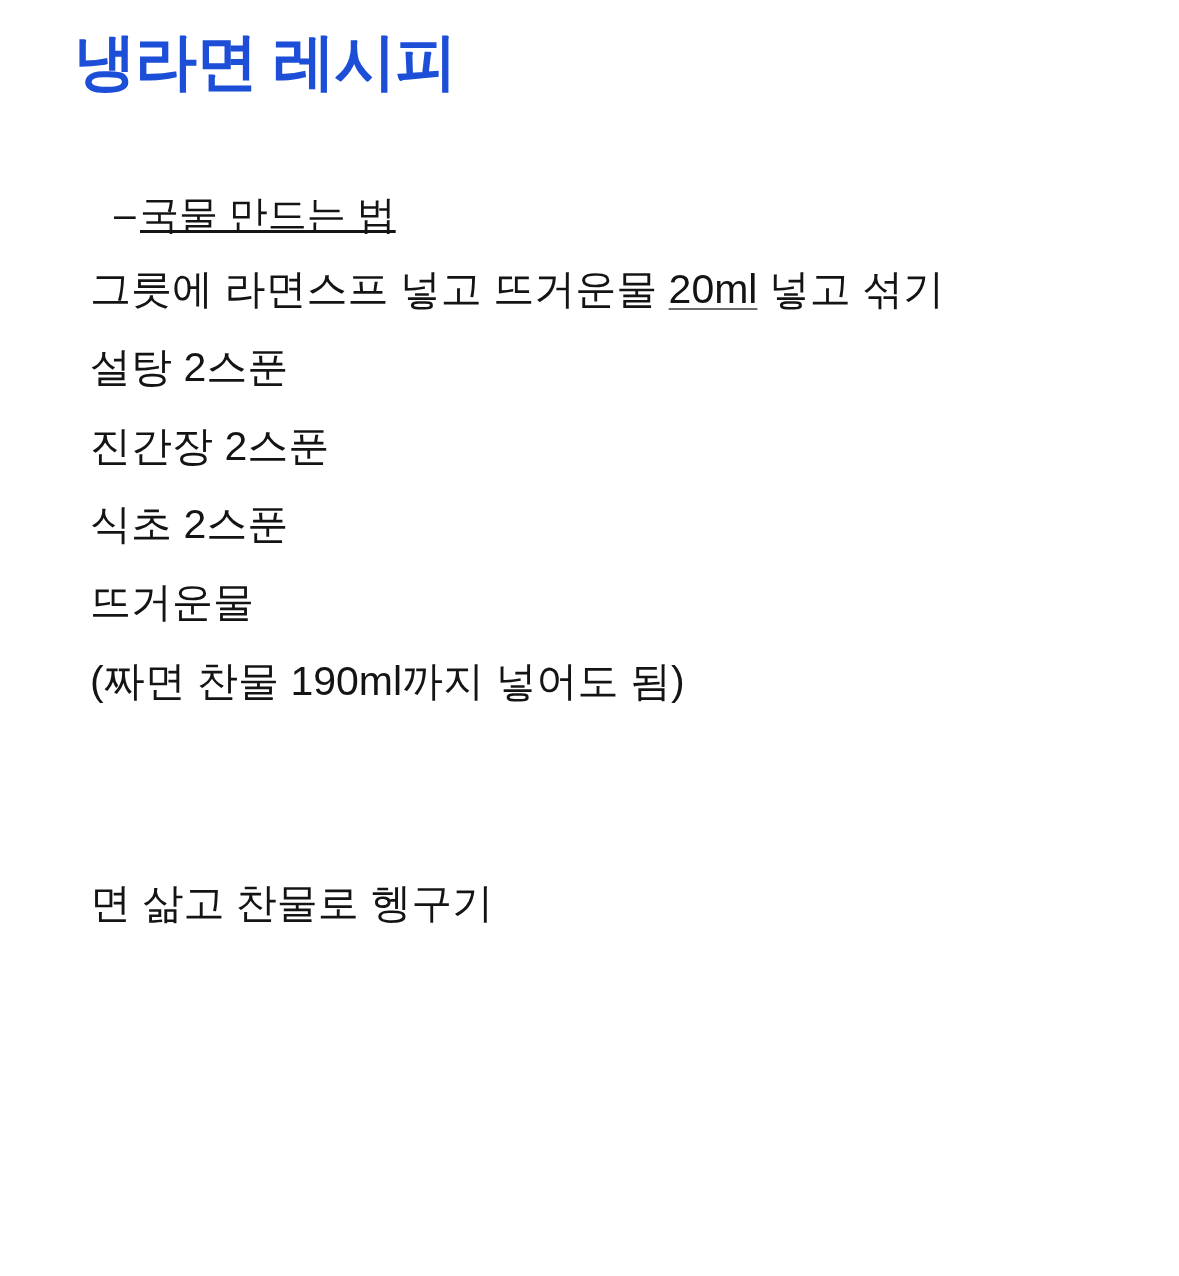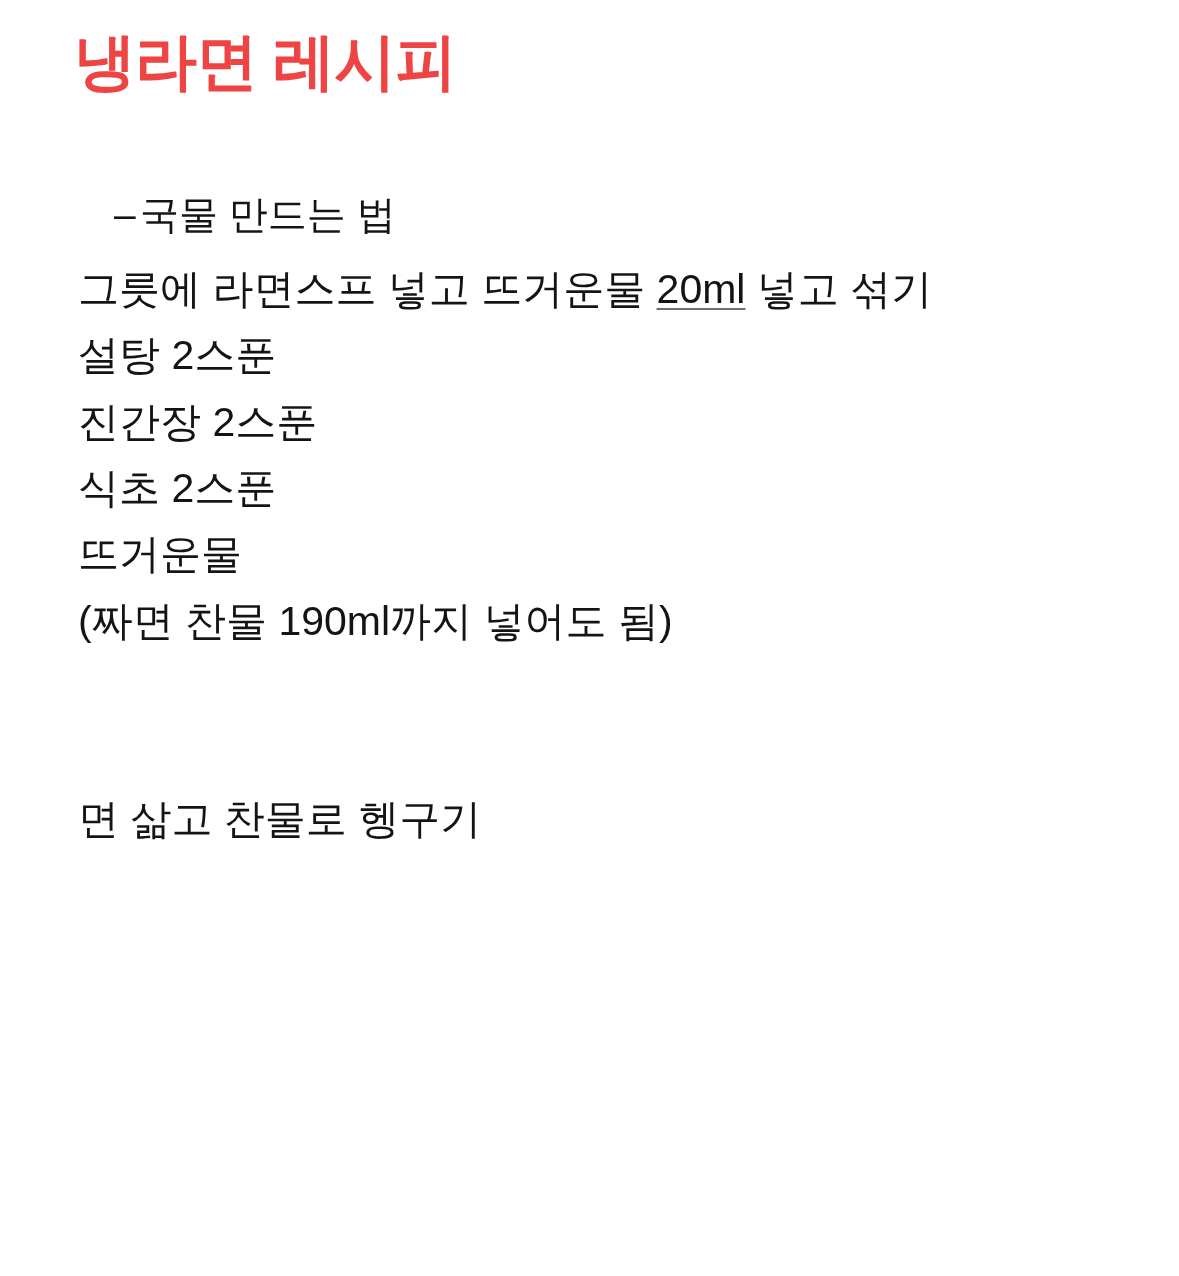--- a/index.html
+++ b/index.html
@@ -20,21 +20,21 @@
     box-sizing: border-box;
     padding: 0;
     position: relative;
   }
   .doc-title {
     font-size: 62px;
     font-weight: 700;
     line-height: 1.15;
     letter-spacing: -1px;
     margin: 26px 0 0 74px;
-    color: #ef4444;
+    color: #1d4ed8;
   }
   .body-block {
     margin: 0 0 0 74px;
     padding-top: 92px;
   }
   .section-heading {
     font-size: 39px;
     line-height: 1.35;
     margin: 0 0 16px 0;
     display: flex;
@@ -44,25 +44,26 @@
   .dash {
     display: inline-block;
     width: 44px;
     padding-left: 40px;
     box-sizing: border-box;
     font-size: 39px;
     color: #141414;
   }
   .section-heading .heading-text {
     padding-left: 22px;
+    text-decoration: underline;
   }
   .line {
     font-size: 41px;
     line-height: 1.52;
-    margin: 4px;
+    margin: 16px;
     white-space: pre-wrap;
     color: #141414;
   }
   .u {
     text-decoration: underline;
     text-decoration-thickness: 2px;
     text-underline-offset: 5px;
     text-decoration-color: #6d6d6d;
   }
   .gap-block {

